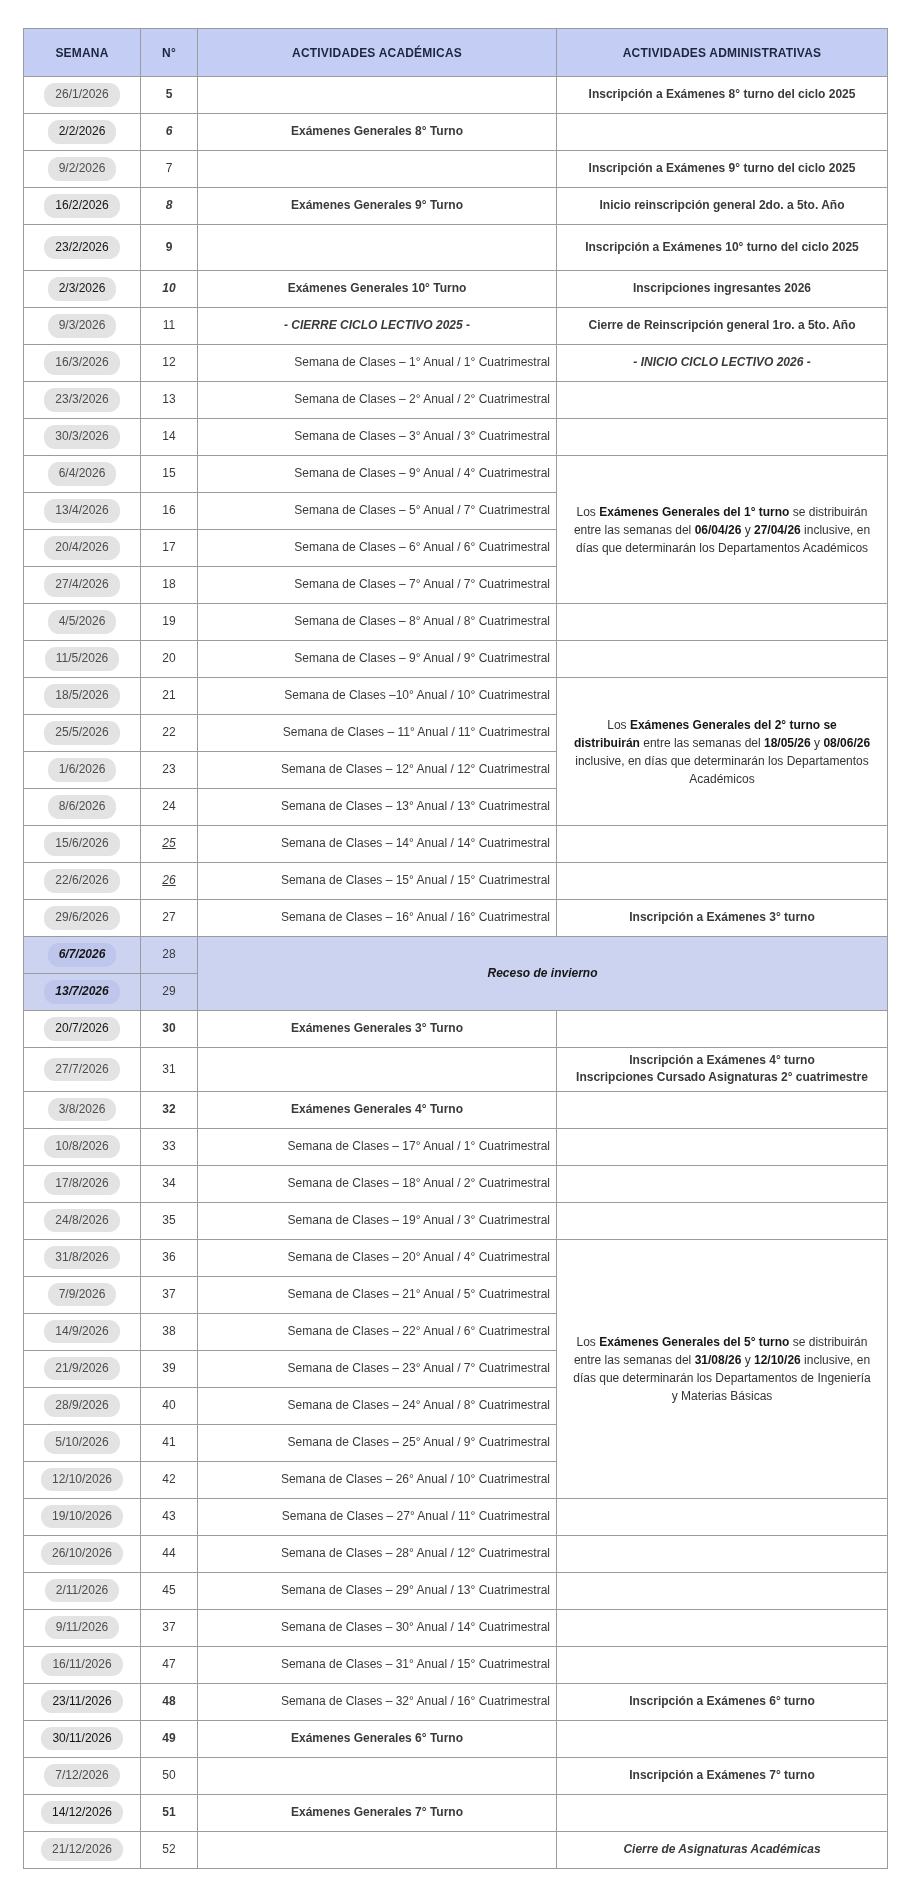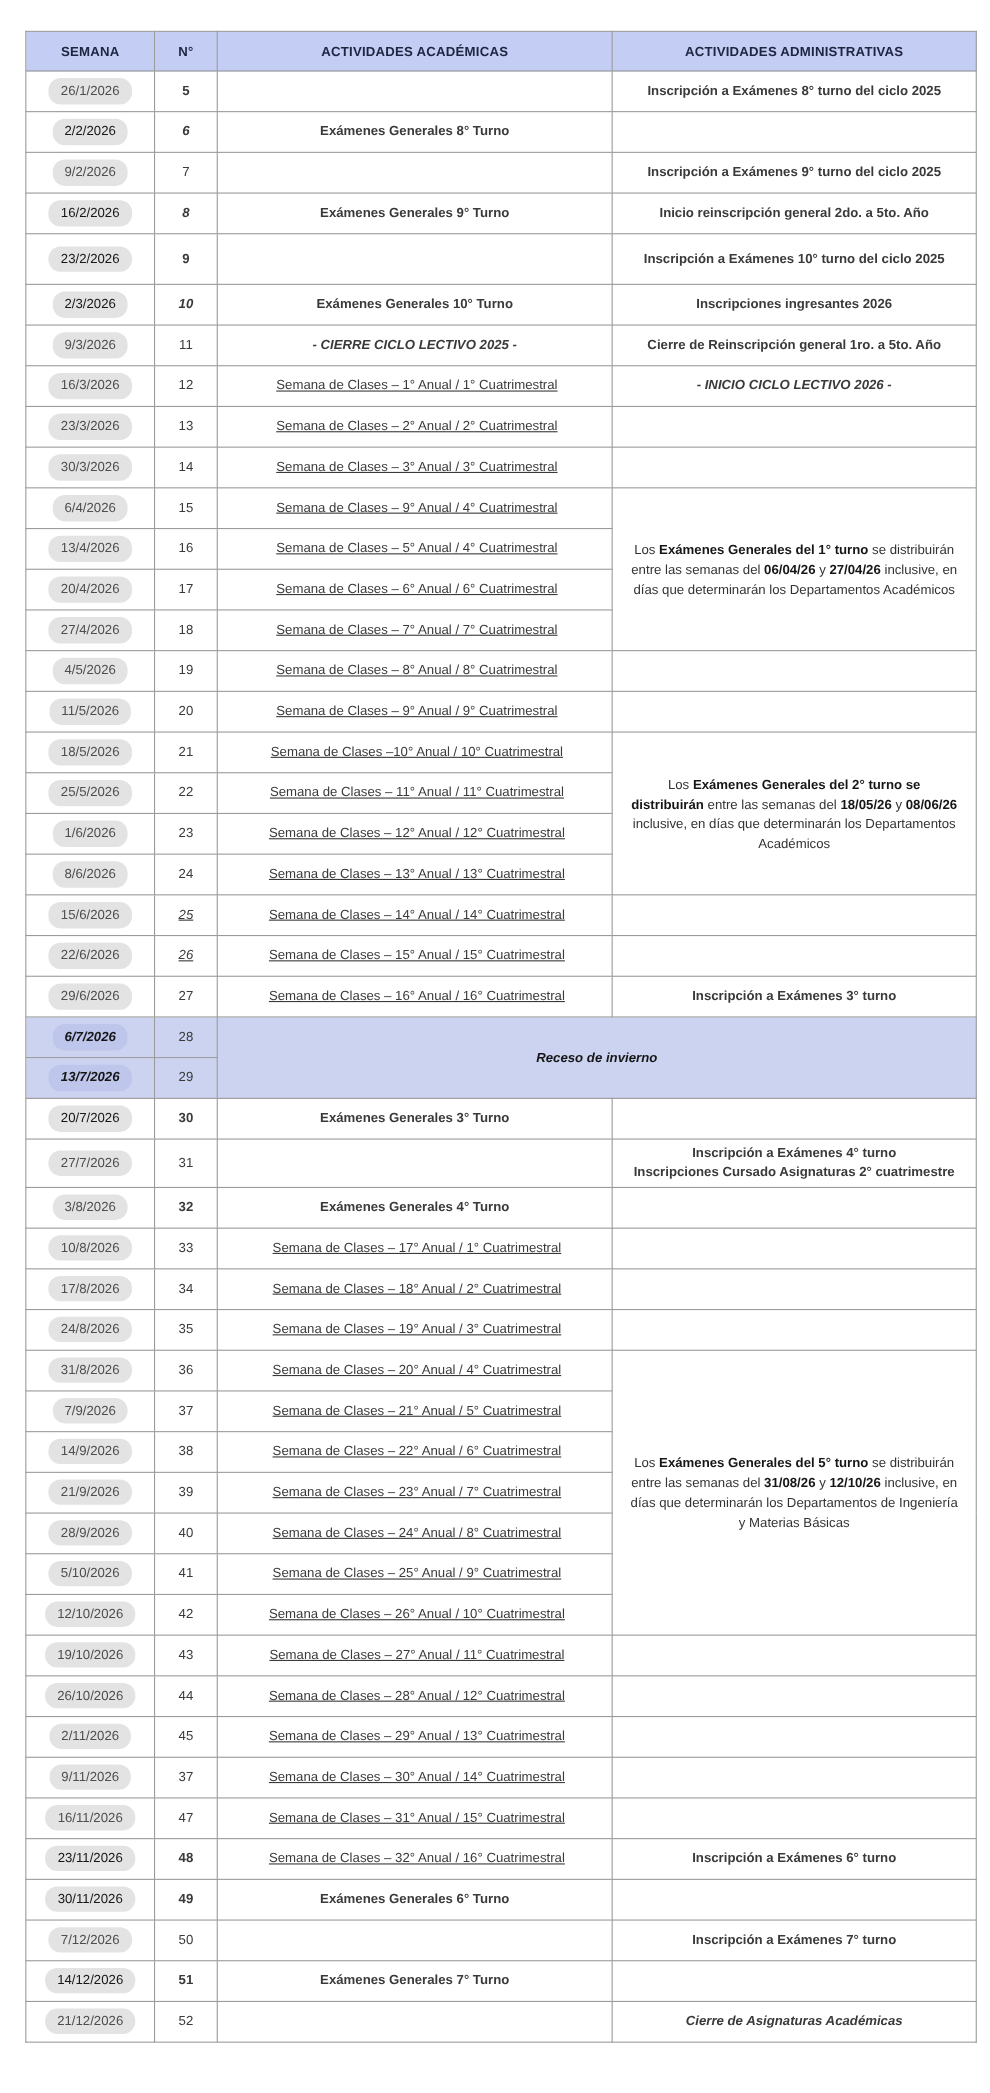--- a/index.html
+++ b/index.html
@@ -27,28 +27,28 @@
     color:var(--text);
     vertical-align:middle;
     padding:4px 6px;
     box-sizing:border-box;
     word-wrap:break-word;
   }
   .cal thead th{
     background:var(--header-bg);
     color:var(--header-text);
     font-weight:700;
-    height:36px;
+    height:48px;
     text-align:center;
     font-size:12px;
     letter-spacing:.2px;
   }
   .cal td{height:37px;text-align:center;line-height:1.45;}
   tr.h46 td{height:46px;}
-  td.acad-left{text-align:center;padding-left:10px;text-decoration:underline;}
+  td.acad-left{text-align:right;padding-left:10px;}
   .b{font-weight:700;color:var(--bold-text);}
   .bi{font-weight:700;font-style:italic;color:var(--bold-text);}
   .i{font-style:italic;text-decoration:underline;}
   .pill{
     display:inline-block;
     background:var(--pill);
     border-radius:11px;
     padding:3px 11px;
     font-size:12px;
     color:#4e4e4e;
@@ -145,21 +145,21 @@
         </tr>
         <tr>
           <td><span class="pill ">6/4/2026</span></td>
           <td class="">15</td>
           <td class="acad-left">Semana de Clases – 9° Anual / 4° Cuatrimestral</td>
           <td class="note-cell" rowspan="4">Los <b>Exámenes Generales del 1° turno</b> se distribuirán entre las semanas del <b>06/04/26</b> y <b>27/04/26</b> inclusive, en días que determinarán los Departamentos Académicos</td>
         </tr>
         <tr>
           <td><span class="pill ">13/4/2026</span></td>
           <td class="">16</td>
-          <td class="acad-left">Semana de Clases – 5° Anual / 4° Cuatrimestral</td>
+          <td class="acad-left">Semana de Clases – 5° Anual / 7° Cuatrimestral</td>
         </tr>
         <tr>
           <td><span class="pill ">20/4/2026</span></td>
           <td class="">17</td>
           <td class="acad-left">Semana de Clases – 6° Anual / 6° Cuatrimestral</td>
         </tr>
         <tr>
           <td><span class="pill ">27/4/2026</span></td>
           <td class="">18</td>
           <td class="acad-left">Semana de Clases – 7° Anual / 7° Cuatrimestral</td>

